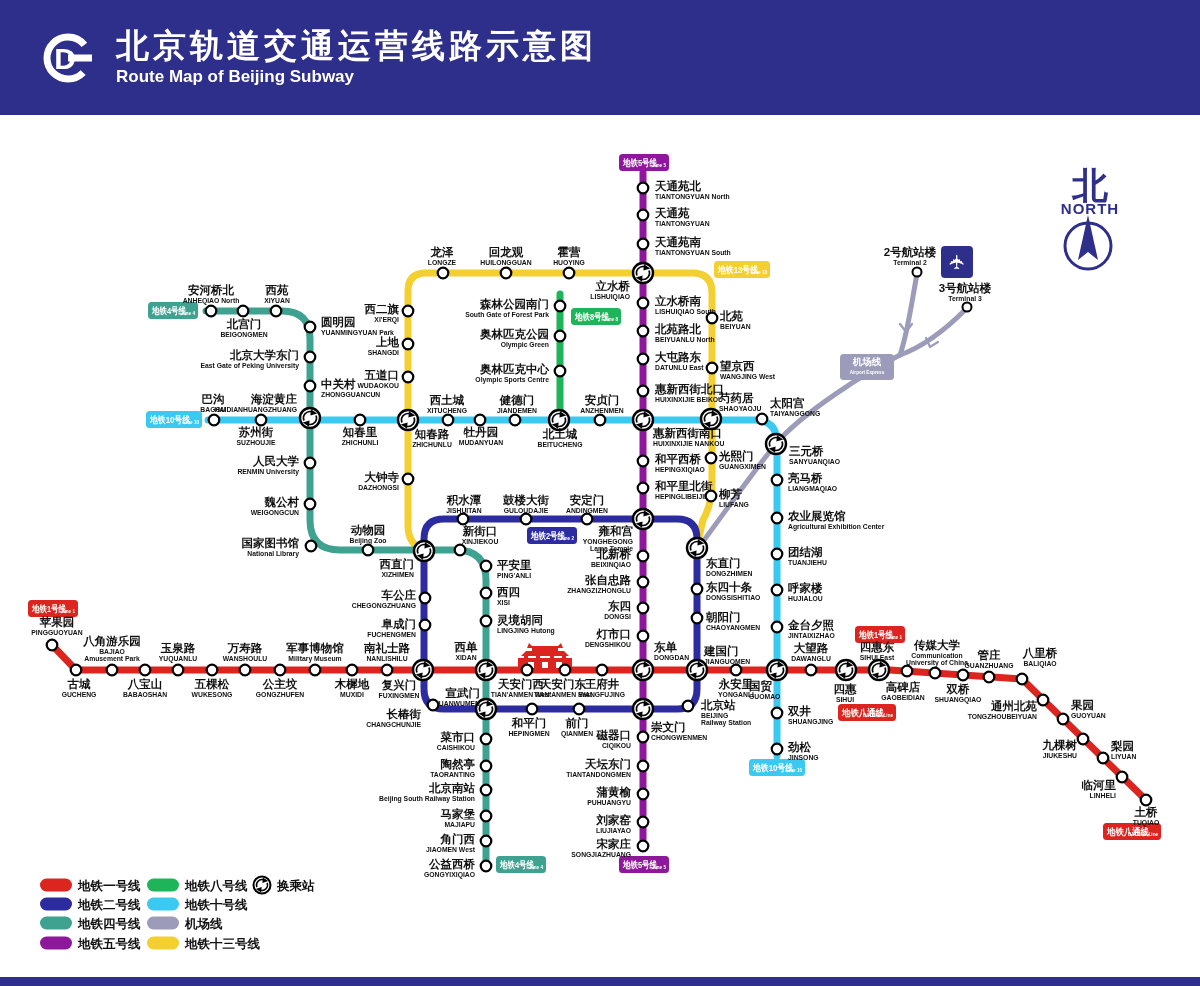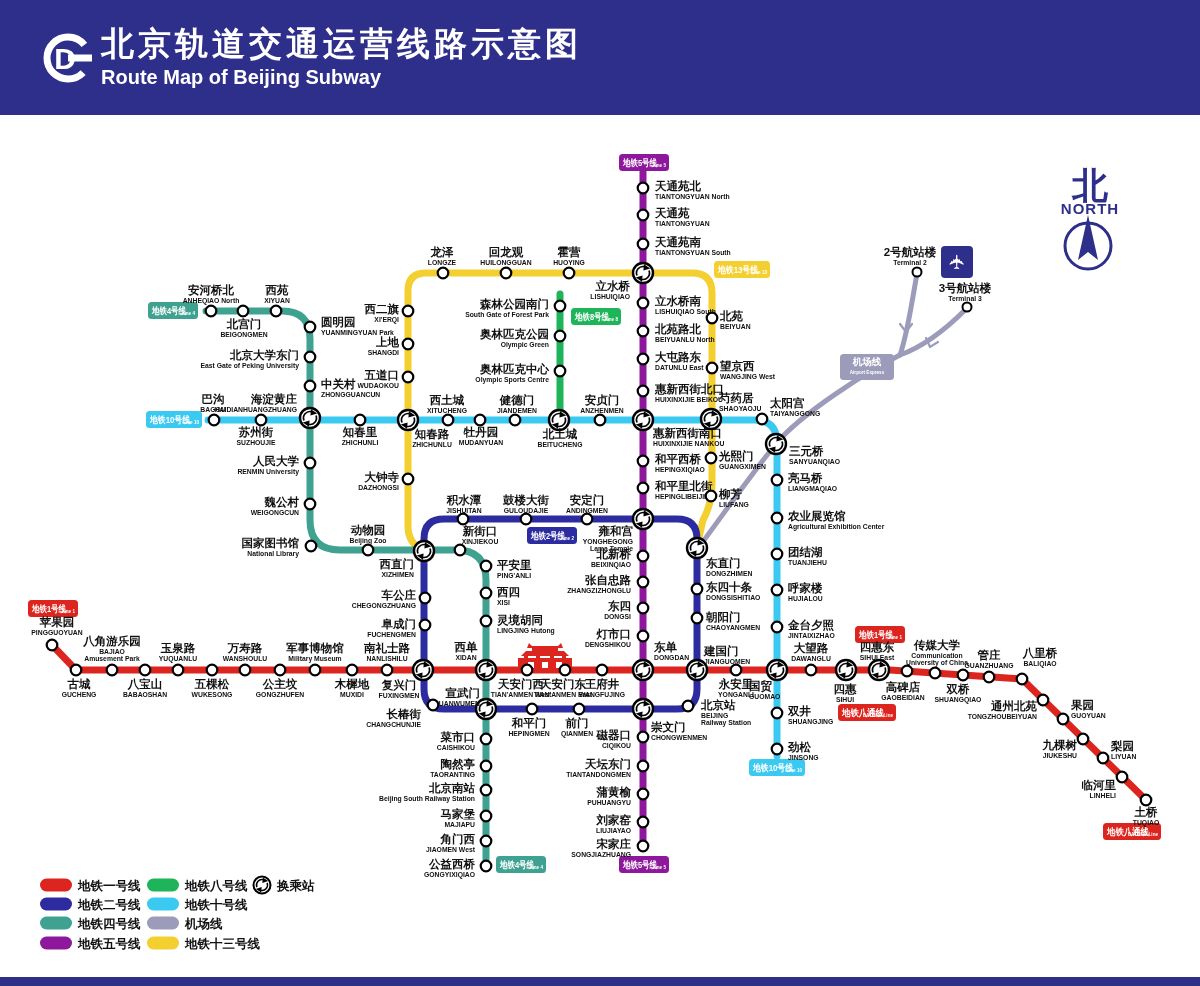--- a/index.html
+++ b/index.html
@@ -1,21 +1,21 @@
 <!DOCTYPE html>
 <html><head>
 <meta charset="utf-8">
 <style>
   html,body{margin:0;padding:0;}
   body{width:1200px;height:986px;position:relative;background:#fff;overflow:hidden;
        font-family:"Liberation Sans","DejaVu Sans",sans-serif;}
   .header{position:absolute;left:0;top:0;width:1200px;height:115px;display:flex;align-items:center;}
-  .titles{margin-left:7px;}
+  .titles{margin-left:22px;}
   .title-cn{color:#fff;font-size:33px;font-weight:bold;letter-spacing:4px;line-height:1.1;}
-  .title-en{color:#fff;font-size:20px;font-weight:bold;margin-top:3px;}
+  .title-en{color:#fff;font-size:17px;font-weight:bold;margin-top:3px;}
   #map{position:absolute;left:0;top:115px;}
   #map text{font-family:"Liberation Sans","DejaVu Sans",sans-serif;}
   .cn{font-size:11.5px;font-weight:bold;fill:#101010;}
   .en{font-size:6.8px;font-weight:bold;fill:#101010;}
   .badge-main{font-size:9.5px;font-weight:bold;fill:#fff;}
   .badge-sub{font-size:4.6px;font-weight:bold;fill:#fff;}
   .legend-label{font-size:12.5px;font-weight:bold;fill:#111;}
   .compass-cn{font-size:36px;font-weight:bold;}
   .compass-en{font-size:15px;font-weight:bold;letter-spacing:1px;}
 </style>

